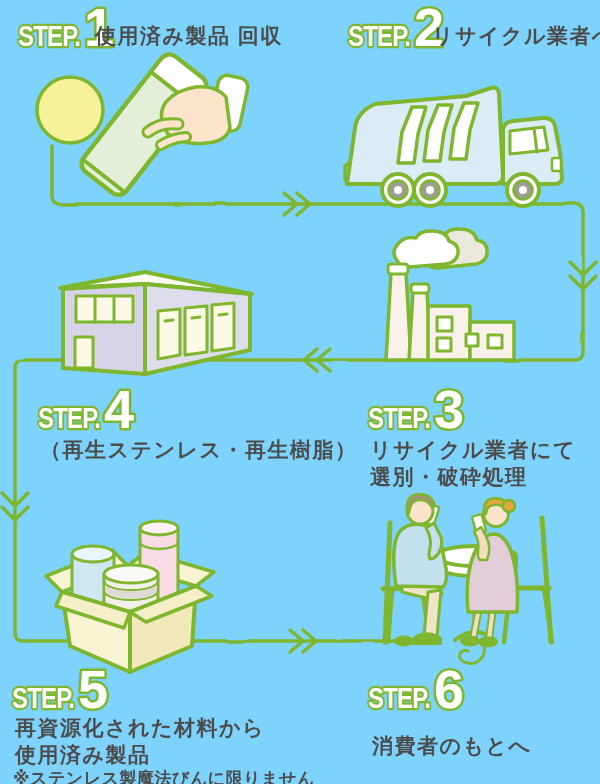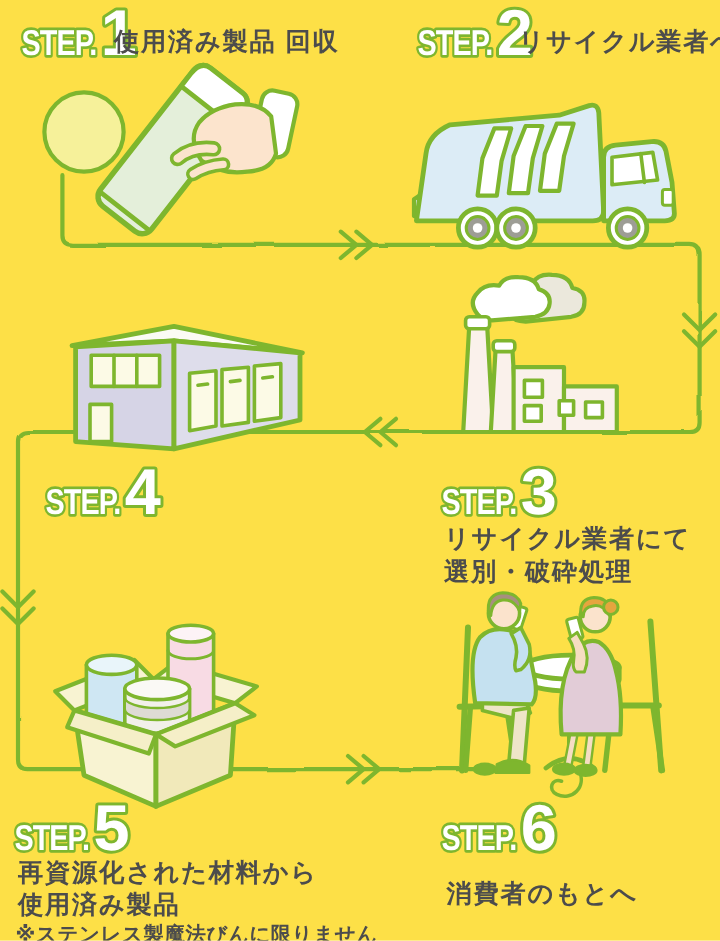--- a/index.html
+++ b/index.html
@@ -1,16 +1,16 @@
 <!DOCTYPE html>
 <html><head>
 <meta charset="utf-8">
 <style>
   html,body{margin:0;padding:0;background:#fff;}
-  #page{position:relative;width:600px;height:784px;background:#fde047;overflow:hidden;
+  #page{position:relative;width:600px;height:784px;background:#7dd3fc;overflow:hidden;
         font-family:"Liberation Sans","DejaVu Sans",sans-serif;}
   #art{position:absolute;left:0;top:0;z-index:0;}
   #art path,#art rect,#art circle,#art ellipse,#art line{
       stroke:#7eb62e;stroke-width:3.5;fill:none;stroke-linecap:round;stroke-linejoin:round;}
   .badge{position:absolute;z-index:2;overflow:visible;}
   .badge text{font-family:"Liberation Sans","DejaVu Sans",sans-serif;font-weight:bold;
       fill:#ffffff;stroke:#7eb62e;paint-order:stroke;stroke-linejoin:round;}
   .badge .bw{font-size:30px;stroke-width:4.5px;letter-spacing:-1px;}
   .badge .bn{font-size:54px;stroke-width:5px;}
   .caption{position:absolute;z-index:2;color:#4c4c4c;font-weight:bold;font-size:21px;
@@ -221,20 +221,21 @@
   </svg>
 
   <div class="caption" style="left:95px;top:22px">使用済み製品 回収</div>
   <div class="caption" style="left:432px;top:22px">リサイクル業者へ</div>
 
   <div class="caption" style="left:370px;top:436px">
     <div>リサイクル業者にて</div>
     <div>選別・破砕処理</div>
   </div>
   <div class="caption" style="left:40px;top:436px">
+    <div>（再生ステンレス・再生樹脂）</div>
   </div>
   <div class="caption" style="left:15px;top:714px">
     <div>再資源化された材料から</div>
     <div>使用済み製品</div>
   </div>
   <div class="note" style="left:13px;top:767px">※ステンレス製魔法びんに限りません</div>
 
   <div class="caption" style="left:372px;top:732px">消費者のもとへ</div>
 
 </div>

